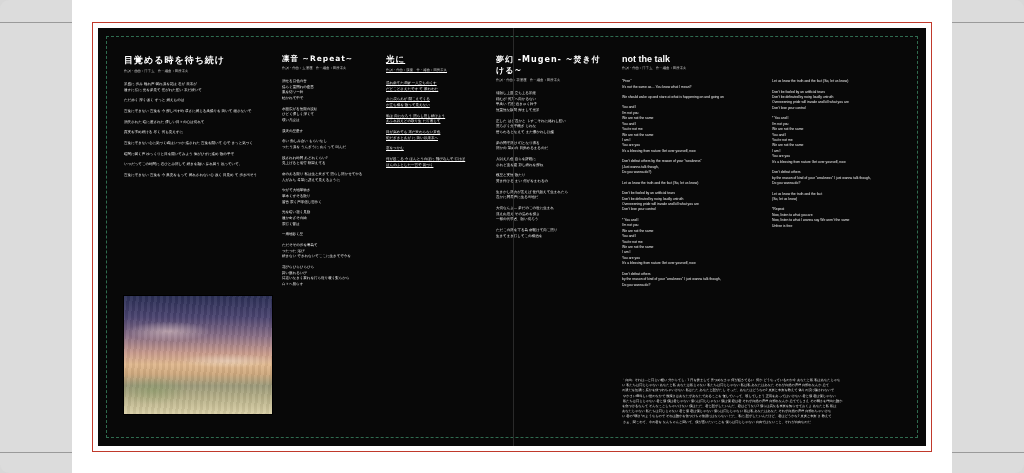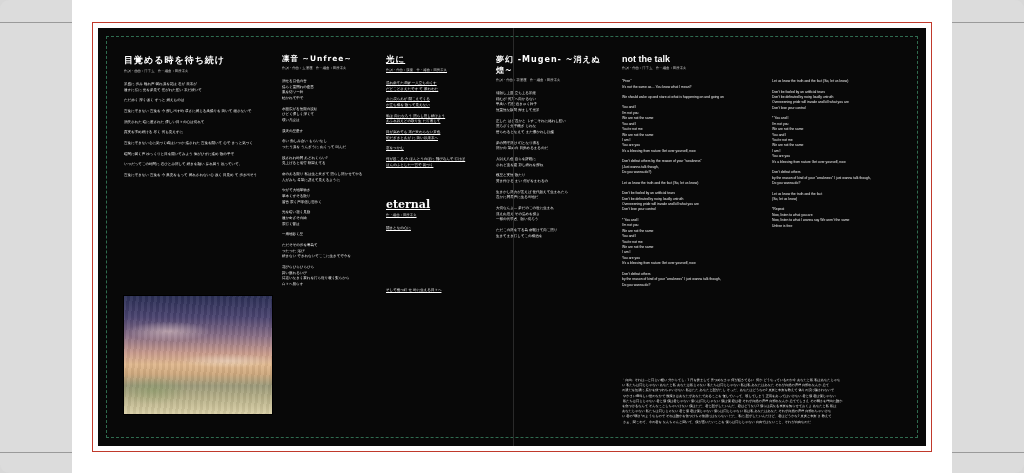--- a/index.html
+++ b/index.html
@@ -85,21 +85,21 @@
         <div class="lyr blk">いつだってこの時間に 君ひとみ輝して 続きを融い 穿れ回う 祝っていて。</div>
         <div class="lyr blk">言葉にできない 言葉を 今 奥充をもって 感れされない心 強く 目見め て 歩き出そう</div>
       </div>
     </div>
 
     <div class="painting">
       <div class="paint-layer"></div>
     </div>
 
     <div class="col" style="left:184px;top:26px;width:92px;">
-      <div class="title-ja" style="font-size:7.5px;">凛音 ~Unfree~</div>
+      <div class="title-ja" style="font-size:7.5px;">凛音 ~Repeat~</div>
       <div class="credit">作詞・作曲：玉浦厘　作・編曲：田所未久</div>
       <div style="margin-top:8px;">
         <div class="lyr blk">消せる月色の音
 揺らぐ重閉れの憂悪
 風を切ワー粒
 枯かれて中で</div>
         <div class="lyr blk">水面広がる無限の波紋
 ひどく優しく深くて
 嘆い凡空は</div>
         <div class="lyr blk">漢天の星是す</div>
@@ -135,32 +135,24 @@
         <div class="lyr blk">さに戻らあが 開こえてくる
 か立ち構を 散って見えない</div>
         <div class="lyr blk">私は 向になろう 照らし照し続けよう
 あふれ以えどの歌り生 た行底じて</div>
         <div class="lyr blk">目が寛めても 末だ変わらない景色
 犯だぎきとあが に 聞い以未来へ</div>
         <div class="lyr blk">窓をつかむ</div>
         <div class="lyr blk">何が起こる 今 ほんとうのぼに 飛び込んで 行けば
 ほんのふとした一言で 気づく</div>
       </div>
-      <div style="margin-top:30px;">
-        <div class="eternal-title" style="font-size:11px;">eternal</div>
-        <div class="credit">作・編曲：田所未久</div>
-        <div style="margin-top:8px;">
-          <div class="lyr blk">開きとなの心に</div>
-          <div class="lyr blk" style="margin-top:56px;">そして抱つ絆 せ 時に生える日々へ</div>
-        </div>
-      </div>
     </div>
 
     <div class="col" style="left:398px;top:26px;width:108px;">
-      <div class="title-ja" style="font-size:8px;">夢幻 -Mugen- ~消えぬ煌~</div>
+      <div class="title-ja" style="font-size:8px;">夢幻 -Mugen- ~焚き付ける~</div>
       <div class="credit">作詞・作曲：花浦厘　作・編曲：田所未久</div>
       <div style="margin-top:8px;">
         <div class="lyr blk">通願し上皿 立ち上る景煌
 枕むが 何方へ向かるない
 甲高い 背嵌 近きゅく粒子
 無重無な観閃 押まして光景</div>
         <div class="lyr blk">正した はど遥かと 卡すこそれに絡れし想い
 照ろざく分子機ぎ じれな
 悟らわるとなえて また懐かれし顔接</div>
         <div class="lyr blk">夢の間で輝け 幻となり得る

